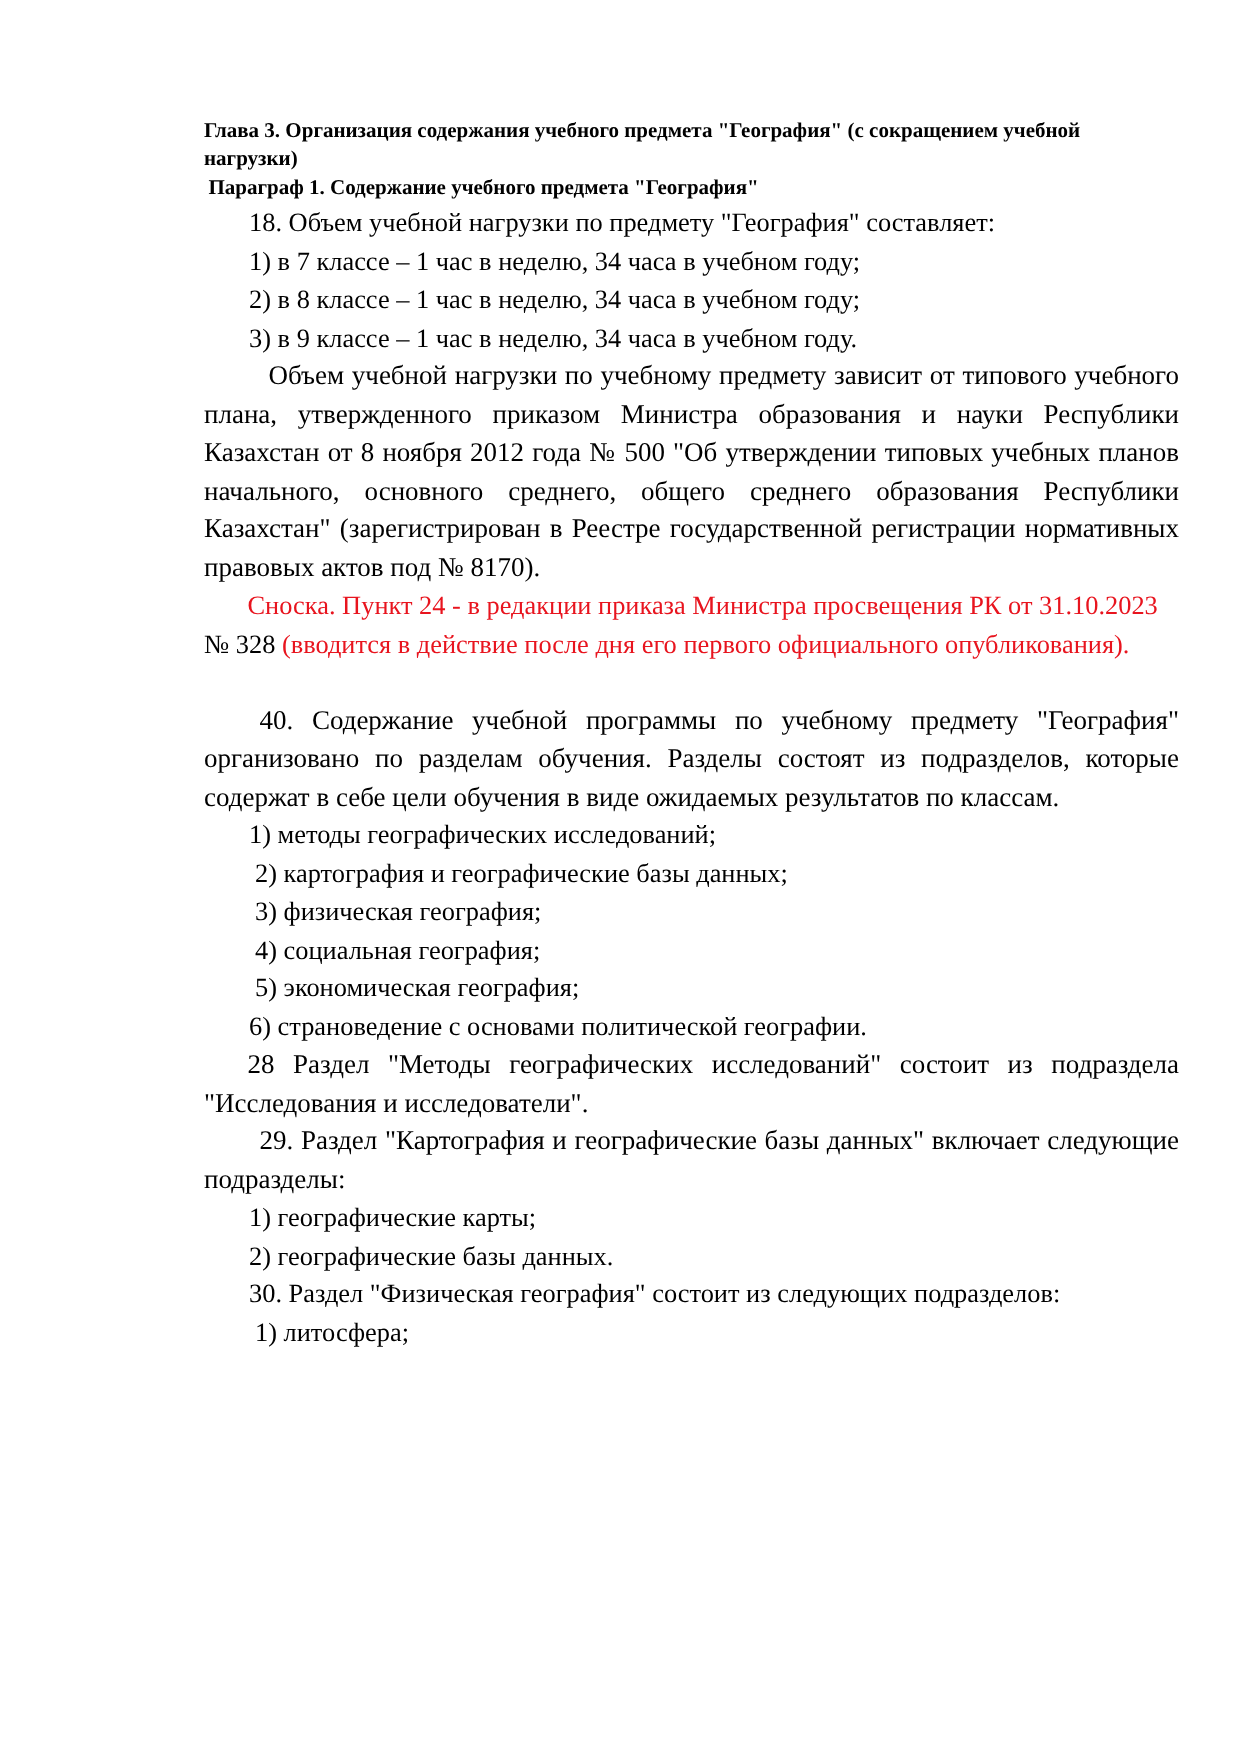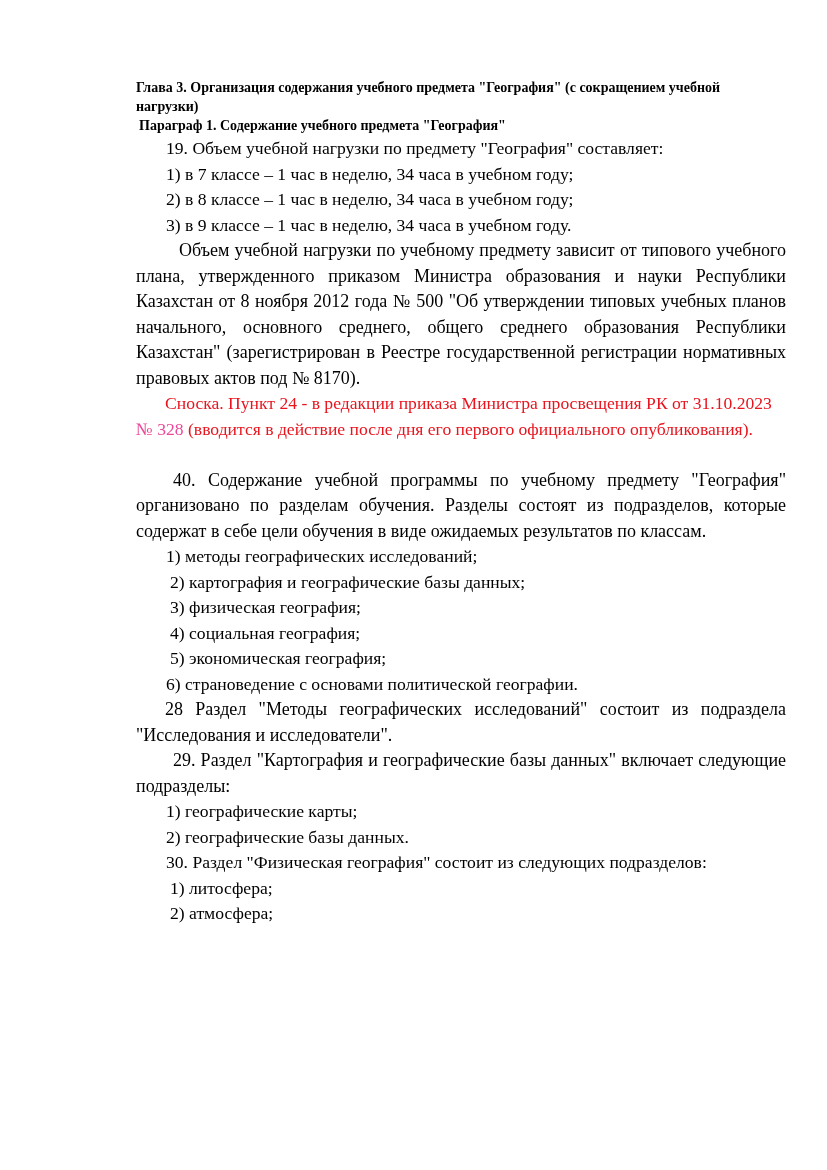--- a/index.html
+++ b/index.html
@@ -36,31 +36,31 @@
       margin: 0;
       text-align: justify;
     }
     .ind29 { text-indent: 29px; }
     .ind38 { text-indent: 37px; }
     .ind43 { text-indent: 43px; }
     .li { margin: 0; font-size: 17.6px; line-height: 25.5px; text-align: left; }
     .li.a { padding-left: 30px; }
     .li.b { padding-left: 34px; }
     .red { color: #e8141e; }
-    .black { color: #ec4899; }
+    .black { color: #000000; }
     .blank { height: 25.5px; }
   </style>
 </head>
 <body>
 
 <div class="page">
   <p class="heading h1">Глава 3. Организация содержания учебного предмета "География" (с сокращением учебной нагрузки)</p>
   <p class="heading h2">Параграф 1. Содержание учебного предмета "География"</p>
 
-  <p class="li a">19. Объем учебной нагрузки по предмету "География" составляет:</p>
+  <p class="li a">18. Объем учебной нагрузки по предмету "География" составляет:</p>
   <p class="li a">1) в 7 классе – 1 час в неделю, 34 часа в учебном году;</p>
   <p class="li a">2) в 8 классе – 1 час в неделю, 34 часа в учебном году;</p>
   <p class="li a">3) в 9 классе – 1 час в неделю, 34 часа в учебном году.</p>
 
   <p class="p ind43">Объем учебной нагрузки по учебному предмету зависит от типового учебного плана, утвержденного приказом Министра образования и науки Республики Казахстан от 8 ноября 2012 года № 500 "Об утверждении типовых учебных планов начального, основного среднего, общего среднего образования Республики Казахстан" (зарегистрирован в Реестре государственной регистрации нормативных правовых актов под № 8170).</p>
 
   <p class="li a red" style="text-indent:0; padding-left:0;"><span style="padding-left:29px;">Сноска. Пункт 24 - в редакции приказа Министра просвещения РК от 31.10.2023</span><span class="black"> № 328 </span><span>(вводится в действие после дня его первого официального опубликования).</span></p>
 
   <div class="blank"></div>
 
@@ -73,14 +73,13 @@
   <p class="li b">5) экономическая география;</p>
   <p class="li a">6) страноведение с основами политической географии.</p>
 
   <p class="p ind29">28 Раздел "Методы географических исследований" состоит из подраздела "Исследования и исследователи".</p>
   <p class="p ind38">29. Раздел "Картография и географические базы данных" включает следующие подразделы:</p>
   <p class="li a">1) географические карты;</p>
   <p class="li a">2) географические базы данных.</p>
 
   <p class="li a">30. Раздел "Физическая география" состоит из следующих подразделов:</p>
   <p class="li b">1) литосфера;</p>
-  <p class="li b">2) атмосфера;</p>
 </div>
 
 </body></html>

